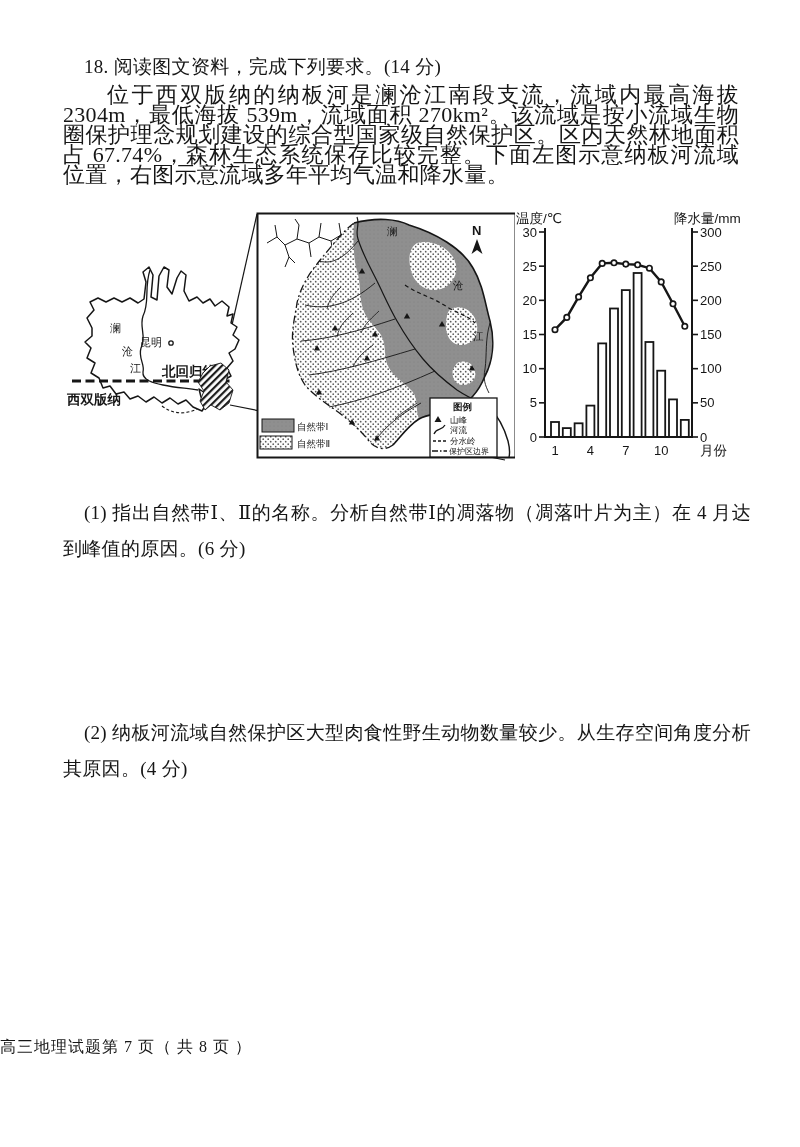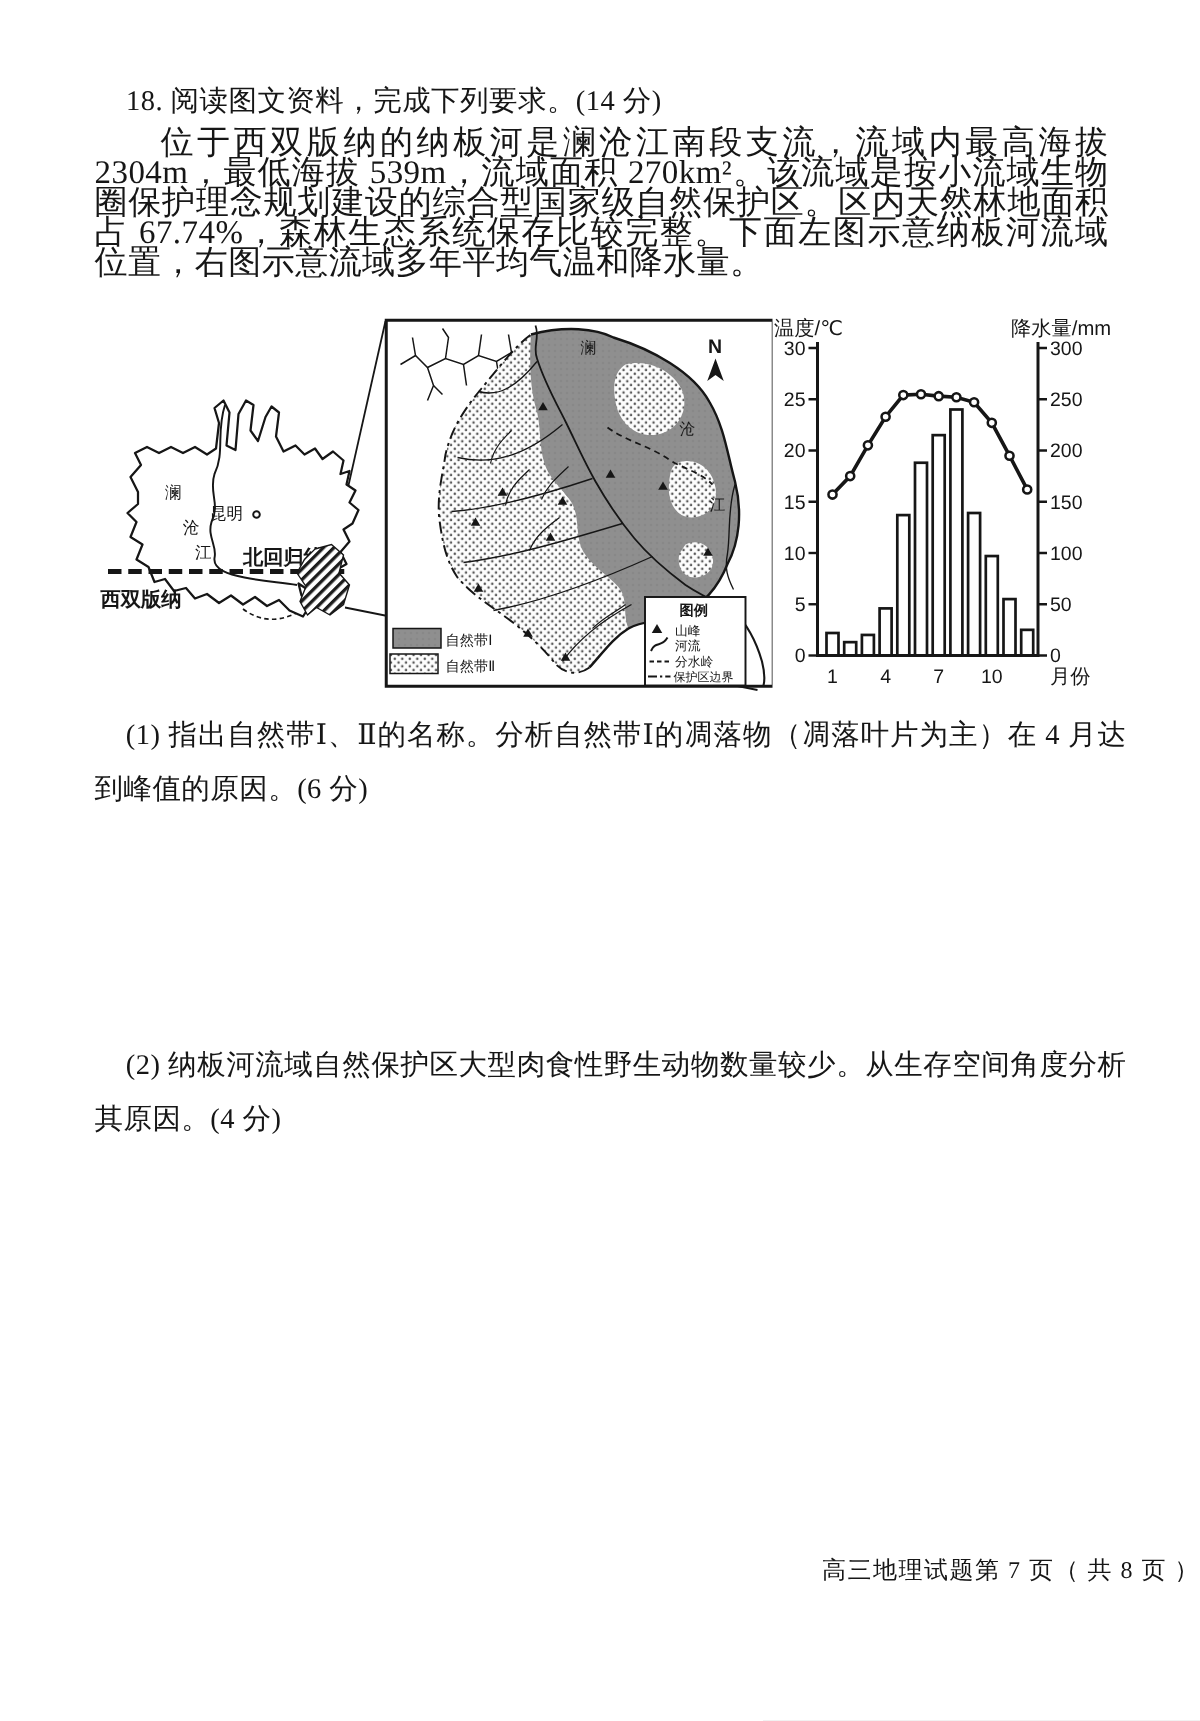--- a/index.html
+++ b/index.html
@@ -11,24 +11,24 @@
   .q18-header{position:absolute;left:84px;top:54px;font-size:19px;letter-spacing:.3px;}
   .intro{
     position:absolute;left:63px;top:85px;width:676px;
     font-size:22px;line-height:20px;text-indent:2em;text-align:justify;letter-spacing:.3px;
   }
   .figures{position:absolute;left:55px;top:203px;width:712px;height:263px;}
   .maps-svg{position:absolute;left:0;top:0;}
   .chart-svg{position:absolute;left:455px;top:0;}
   .subq{
     position:absolute;left:63px;width:688px;
-    font-size:19px;line-height:35.5px;text-indent:1.1em;text-align:justify;letter-spacing:.3px;
+    font-size:19px;line-height:35.5px;text-indent:1.1em;text-align:justify;letter-spacing:.3px;margin-top:22px;
   }
   .q1{top:473px;} .q2{top:693px;} .q3{top:883px;}
-  .footer{position:absolute;left:0;top:1037px;width:100%;text-align:right;font-size:16px;letter-spacing:1px;}
+  .footer{position:absolute;left:0;top:1037px;width:100%;text-align:left;font-size:16px;letter-spacing:1px;}
   svg text{font-family:"Liberation Sans","DejaVu Sans",sans-serif;fill:#161616;}
   .map-label-bold{font-weight:bold;}
 </style>
 </head>
 <body>
 
 <div class="page">
 
   <div class="q18-header">18. 阅读图文资料，完成下列要求。(14 分)</div>
 

